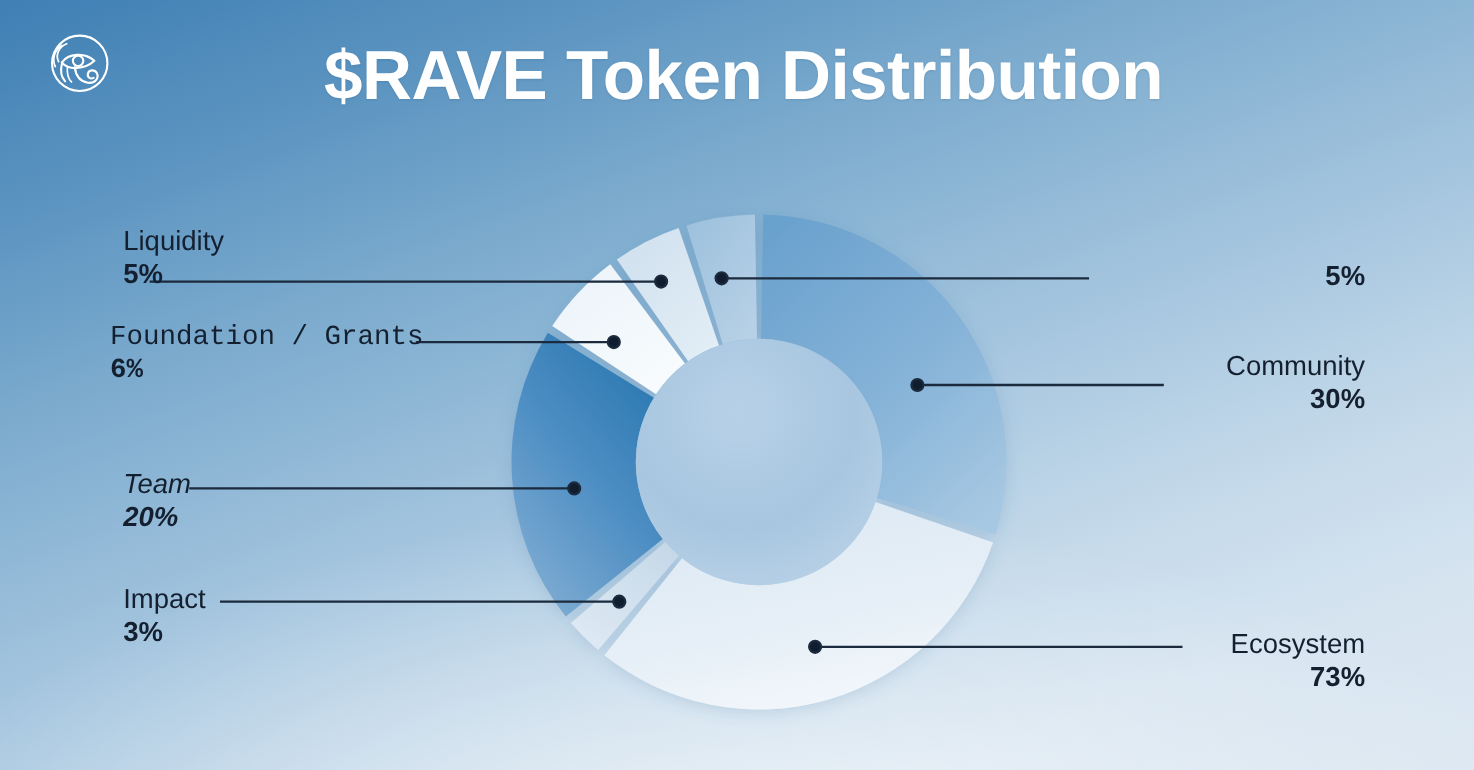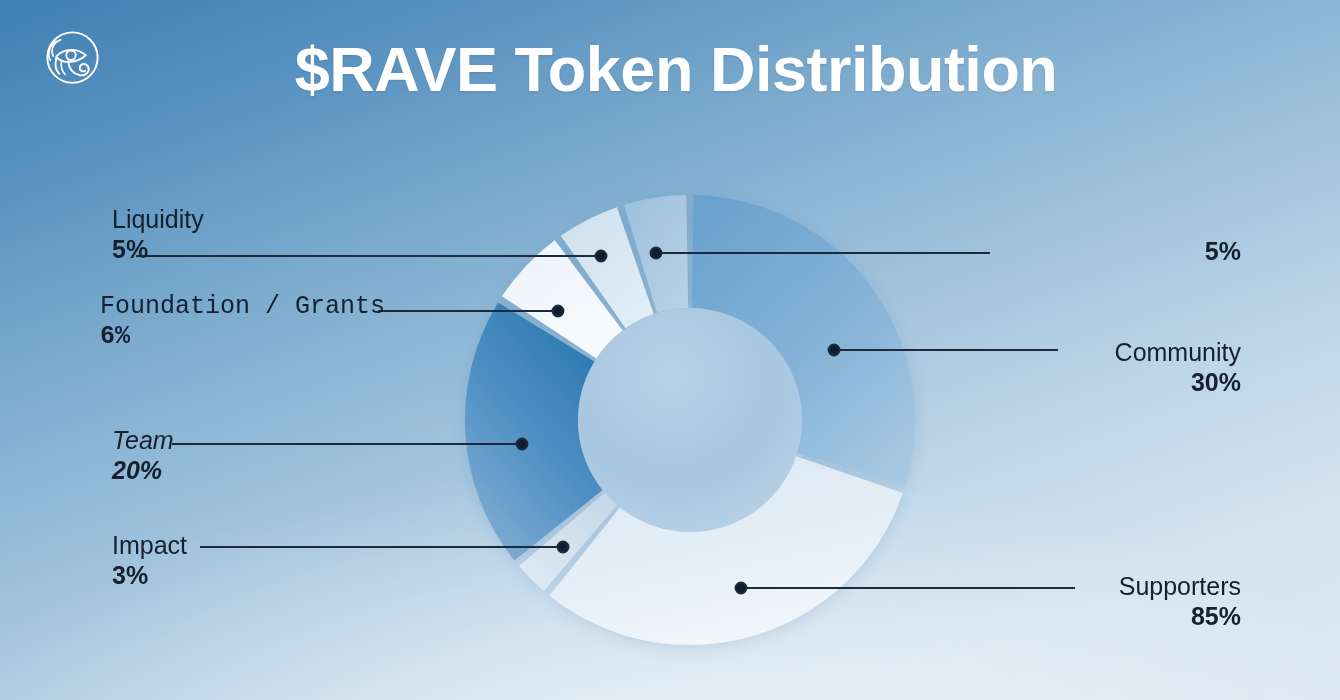--- a/index.html
+++ b/index.html
@@ -45,21 +45,21 @@
   }
   .label .nm{font-weight:normal;}
   .label .pc{font-weight:bold;display:block;}
   .label.right{text-align:right;}
   .label.left{text-align:left;margin-left:28px;}
   .lbl-liquidity{left:84px;top:204px;}
   .lbl-foundation{left:72px;top:292px;font-family:Liberation Mono, monospace;}
   .lbl-team{left:84px;top:425px;font-style:italic;}
   .lbl-airdrop{left:84px;top:530px;}
   .lbl-early{right:99px;top:236px;}
-  .lbl-community{right:99px;top:337px;}
+  .lbl-community{right:99px;top:318px;}
   .lbl-ecosystem{right:99px;top:571px;}
   .label.left .pc{text-align:left;}
 </style>
 </head>
 <body>
 
 <div class="bg-soft"></div>
 
 <div class="logo">
   <svg viewBox="0 0 100 100" width="74" height="74">
@@ -181,15 +181,15 @@
 <div class="label right lbl-early">
   <span class="pc">5%</span>
 </div>
 
 <div class="label right lbl-community">
   <span class="nm">Community</span>
   <span class="pc">30%</span>
 </div>
 
 <div class="label right lbl-ecosystem">
-  <span class="nm">Supporters</span>
-  <span class="pc">85%</span>
+  <span class="nm">Ecosystem</span>
+  <span class="pc">73%</span>
 </div>
 
 </body></html>

